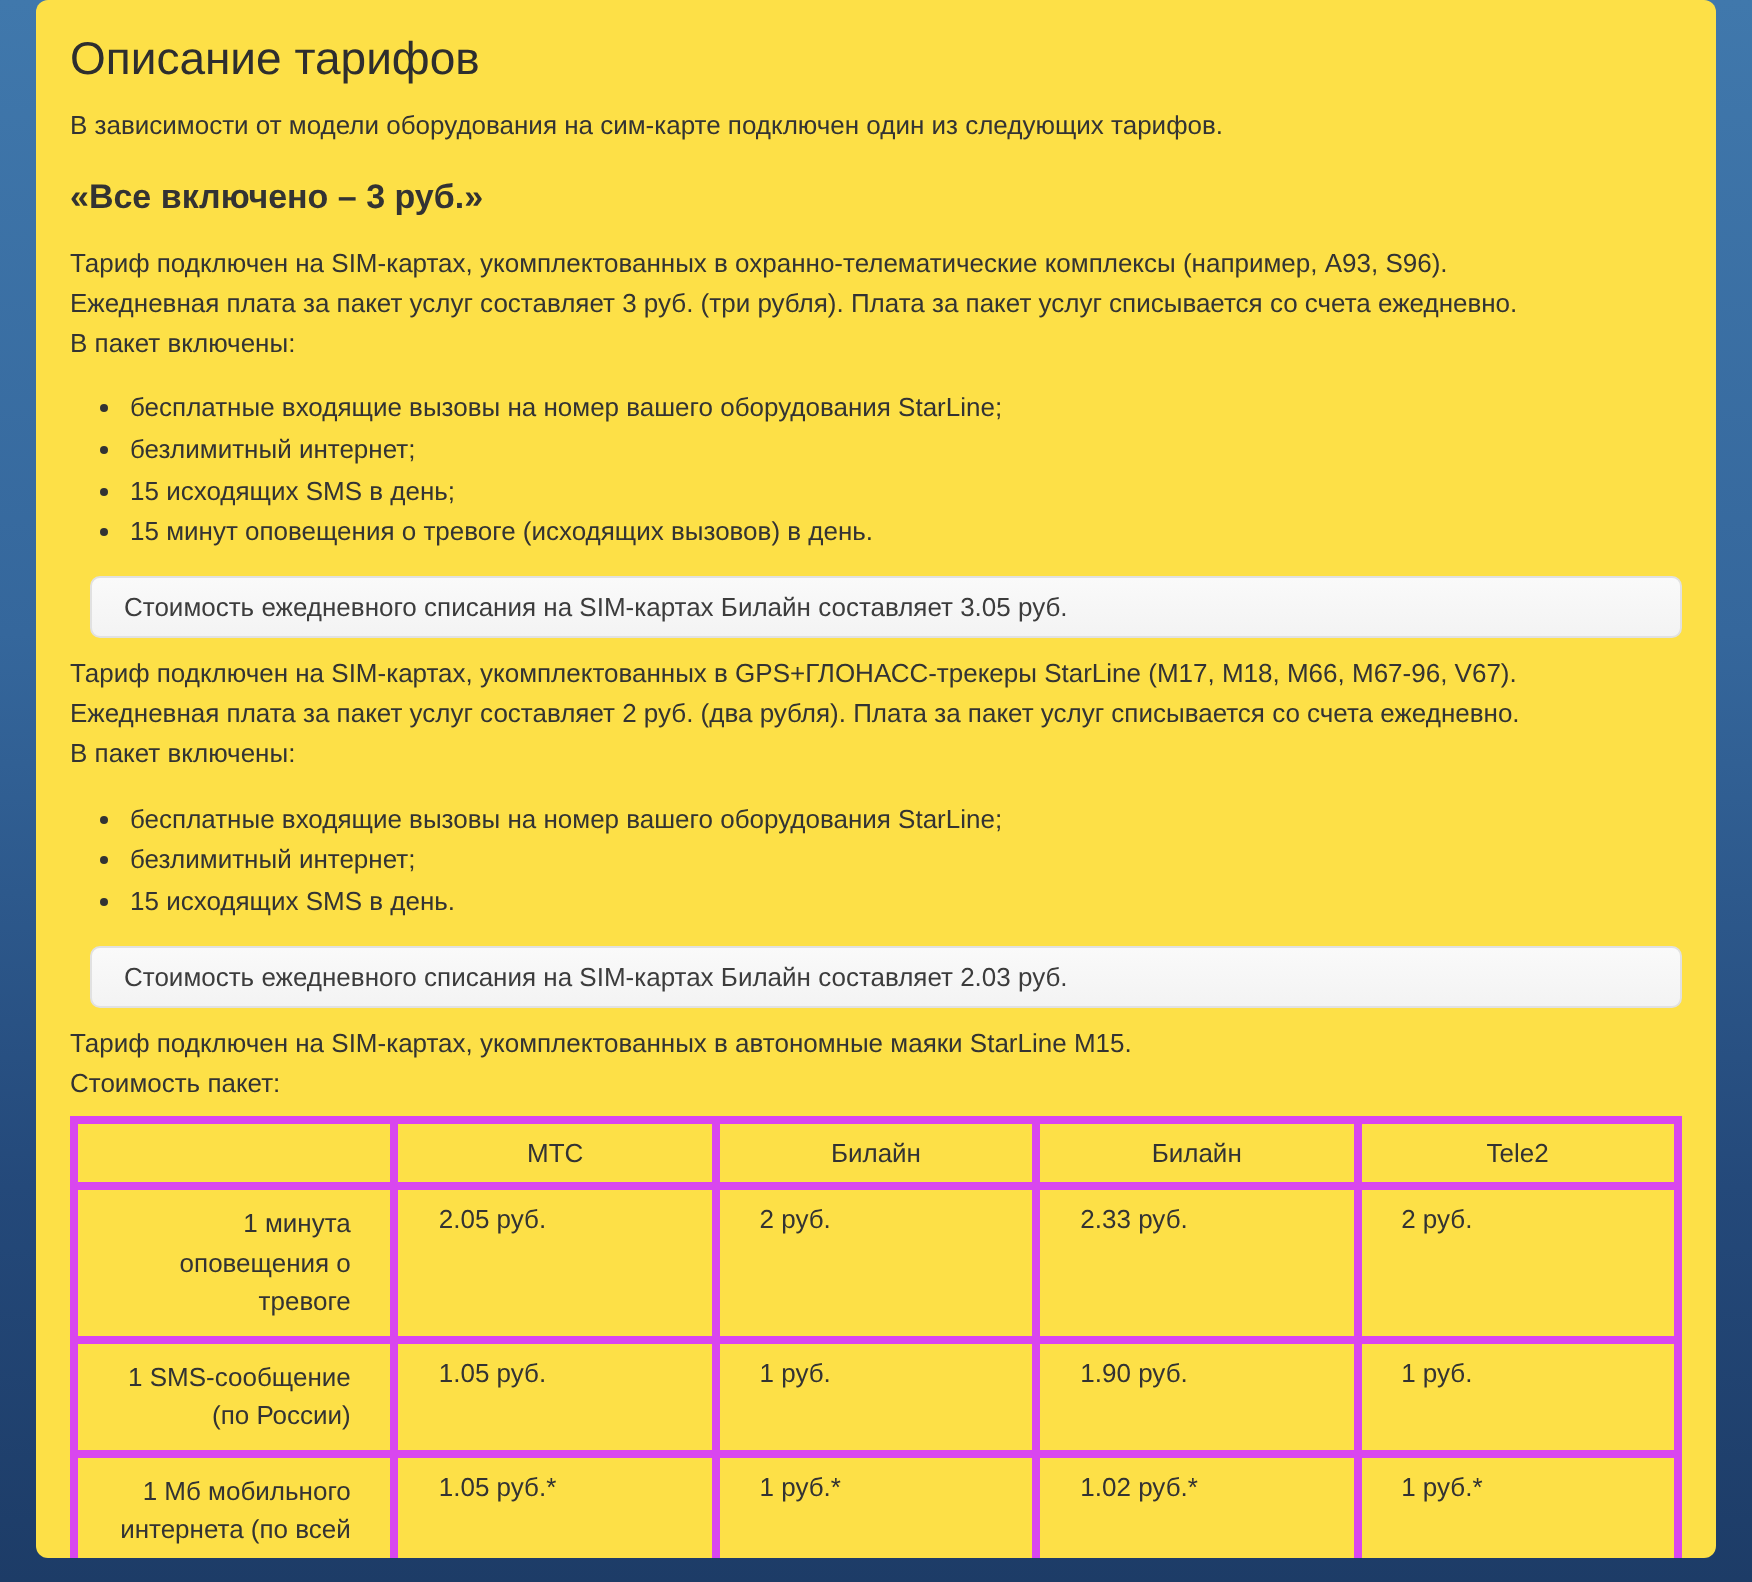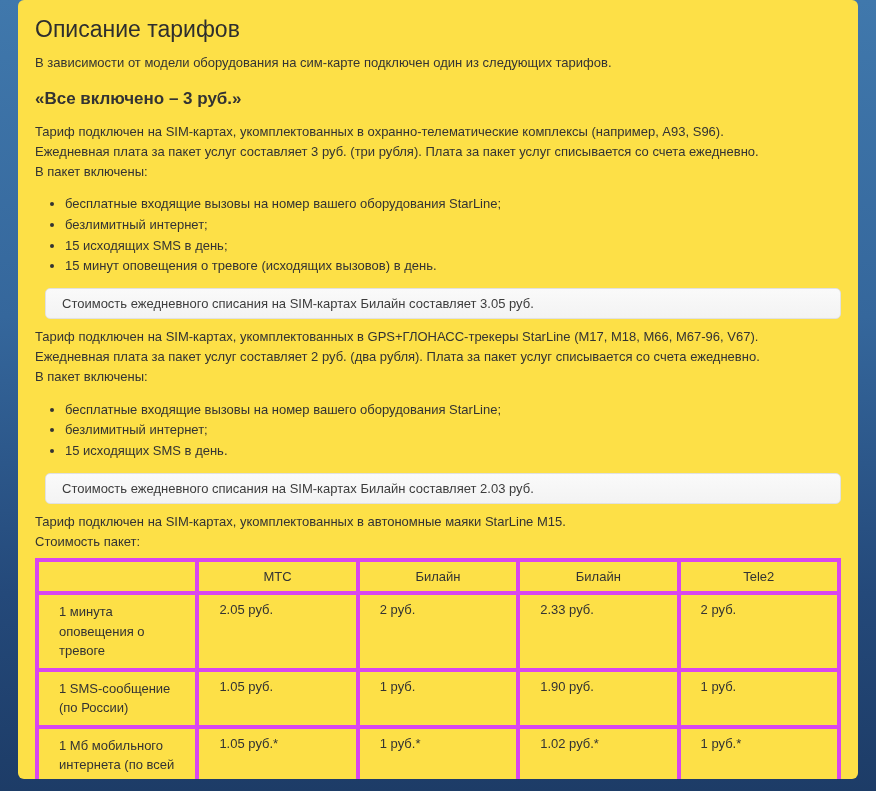--- a/index.html
+++ b/index.html
@@ -67,21 +67,21 @@
     border: 4px solid #d946ef;
     padding: 7px 20px;
     vertical-align: top;
   }
   table.pricing th {
     font-weight: 400;
     text-align: center;
     width: 20%;
   }
   td.rowlabel {
-    text-align: left;
+    text-align: right;
     line-height: 1.5;
   }
   td.val {
   }
 </style>
 </head>
 <body>
 
 <div class="card">
 

